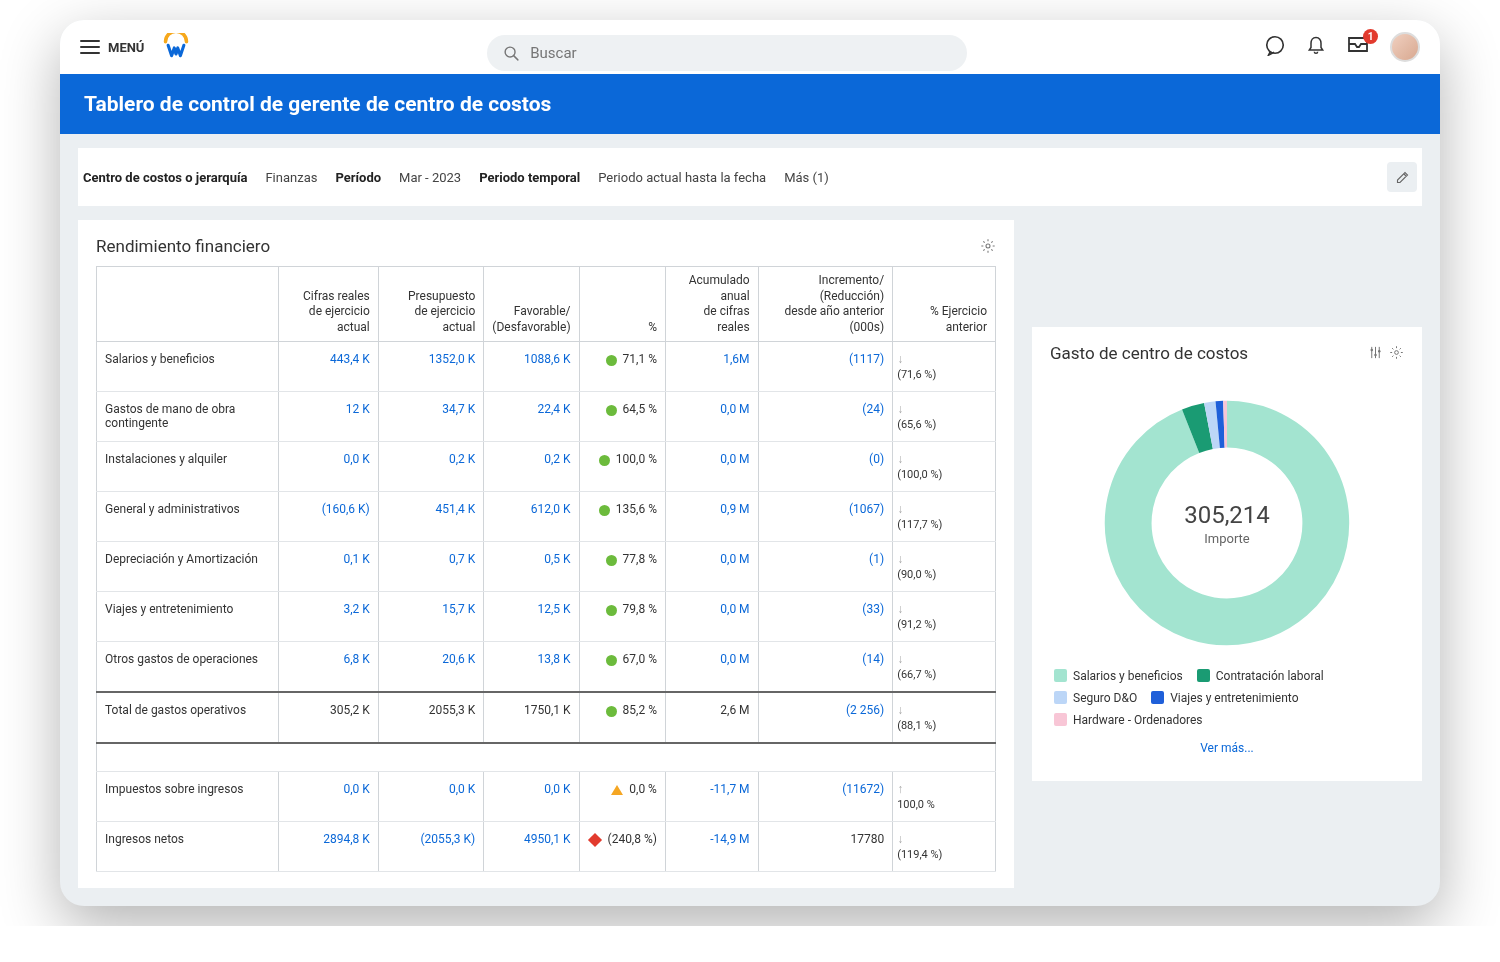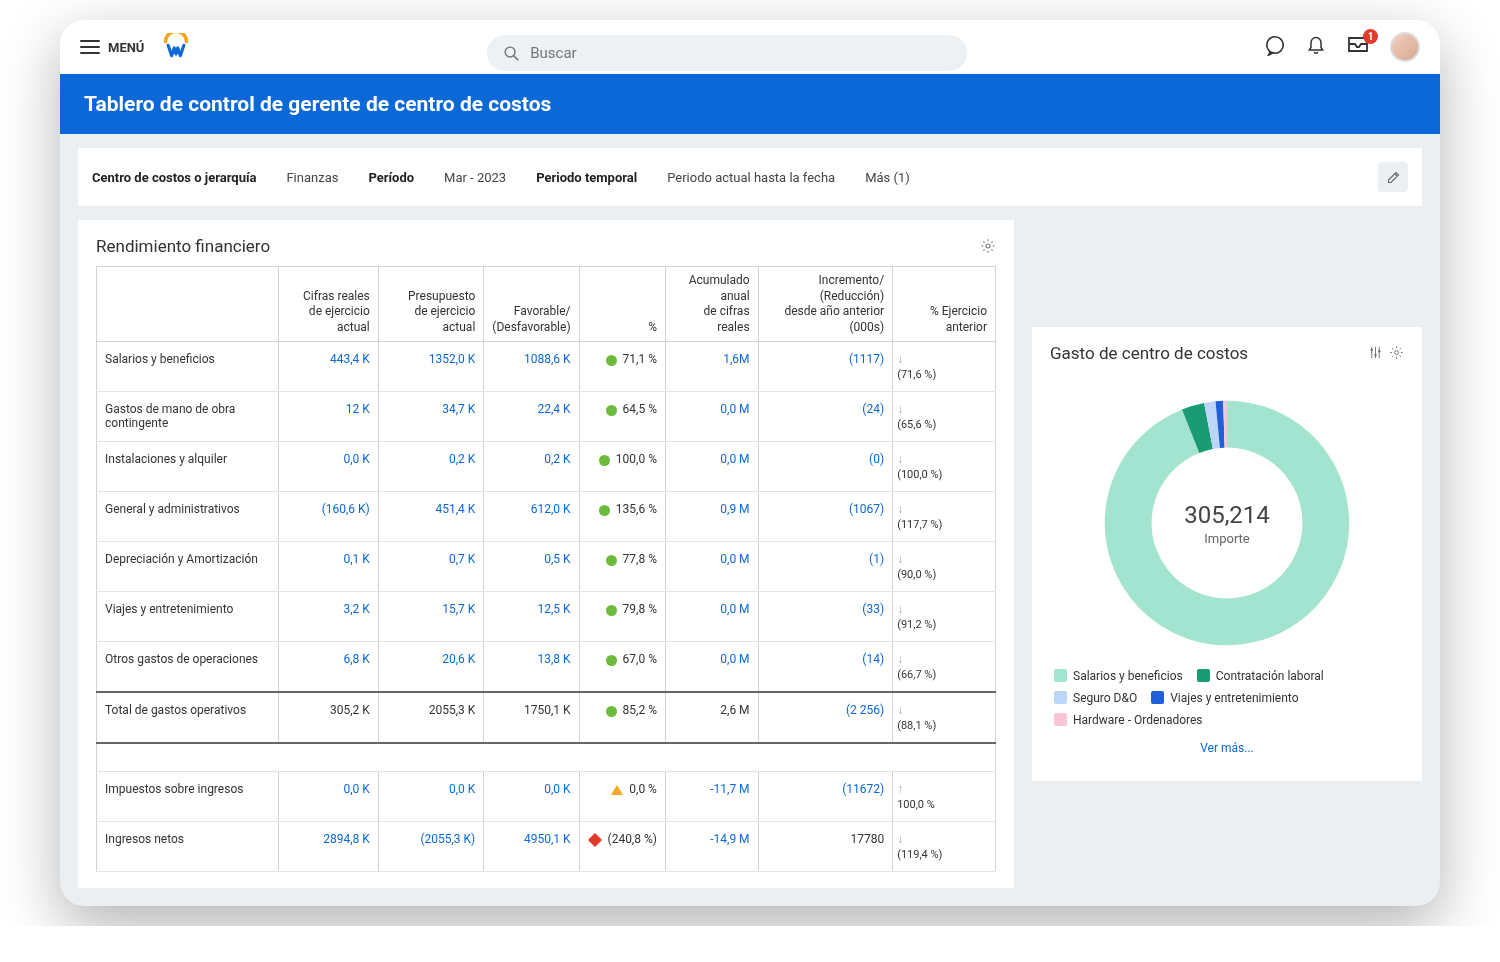--- a/index.html
+++ b/index.html
@@ -11,21 +11,21 @@
 .hamburger span{height:2px;background:#333;border-radius:1px;}
 .logo{width:28px;height:28px;}
 .search-wrap{flex:1;display:flex;justify-content:center;}
 .search{width:480px;height:36px;background:#eef1f3;border-radius:18px;display:flex;align-items:center;padding:0 16px;gap:10px;color:#777;margin-top:12px;}
 .search input{border:none;background:transparent;outline:none;font-size:15px;color:#555;flex:1;}
 .top-actions{display:flex;align-items:center;gap:20px;}
 .icon-btn{position:relative;cursor:pointer;color:#333;}
 .badge{position:absolute;top:-6px;right:-8px;background:#e23b2e;color:#fff;border-radius:8px;font-size:10px;min-width:15px;height:15px;display:flex;align-items:center;justify-content:center;font-weight:700;}
 .avatar{width:30px;height:30px;border-radius:50%;background:linear-gradient(135deg,#f0d0c0,#d8a890);border:2px solid #ddd;}
 .blue-bar{background:#0b68d8;color:#fff;padding:18px 24px;font-size:21px;font-weight:700;}
-.params{background:#fff;margin:14px 18px;padding:14px 14px;display:flex;align-items:center;gap:30px;font-size:13px;color:#444;}
+.params{background:#fff;margin:14px 18px;padding:14px 5px;display:flex;align-items:center;gap:18px;font-size:13px;color:#444;}
 .params .lbl{font-weight:700;color:#222;}
 .params .spacer{flex:1;}
 .edit-box{width:30px;height:30px;background:#ebeff2;border-radius:4px;display:flex;align-items:center;justify-content:center;cursor:pointer;}
 .content{display:flex;gap:18px;padding:0 18px 18px;align-items:center;}
 .card{background:#fff;padding:16px 18px;}
 .card-left{flex:1;}
 .card-right{width:390px;}
 .card-hdr{display:flex;align-items:center;justify-content:space-between;margin-bottom:10px;}
 .card-title{font-size:17px;color:#333;}
 table{width:100%;border-collapse:collapse;font-size:12px;}

